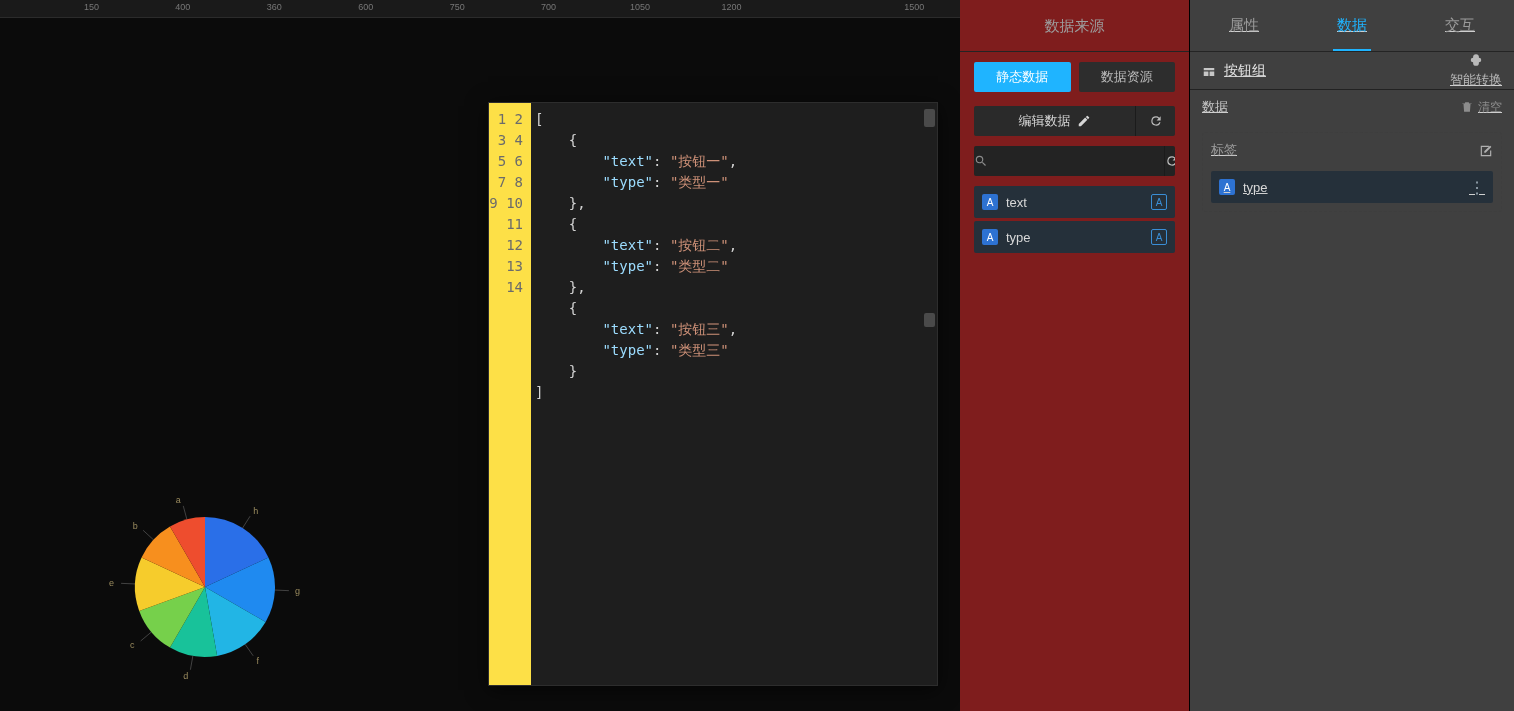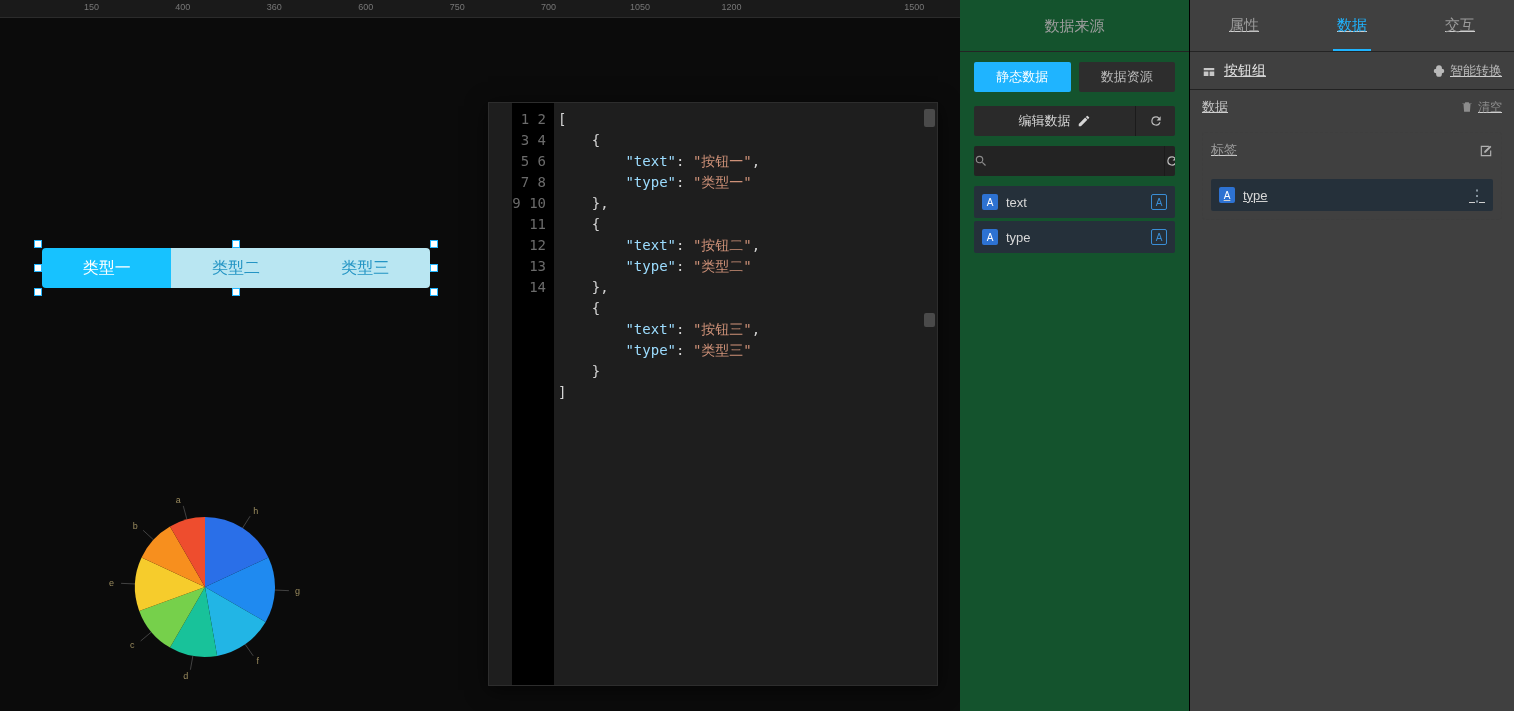--- a/index.html
+++ b/index.html
@@ -29,28 +29,28 @@
   .btn-inactive { background:#b9e6f2; color:#2394c4; }
   
   .pie-wrap { position:absolute; left:120px; top:484px; width:170px; height:170px; }
   .pie-label { position:absolute; font-size:9px; color:#9a8b5e; }
   
   .editor {
     position: absolute; left: 488px; top: 102px; width: 450px; height: 584px;
     background: #1e1e1e; border: 1px solid #2d2d2d; box-shadow: 0 4px 20px rgba(0,0,0,.6);
     display:flex;
   }
-  .gutter { width:42px; background:#000000; color:#6b6b6b; font-family:Consolas,monospace; font-size:14px; text-align:right; padding:6px 8px 0 0; line-height:21px; user-select:none;margin-left:23px; }
+  .gutter { width:42px; background:#fde047; color:#6b6b6b; font-family:Consolas,monospace; font-size:14px; text-align:right; padding:6px 8px 0 0; line-height:21px; user-select:none; }
   .code { flex:1; padding:6px 0 0 4px; font-family:Consolas,monospace; font-size:14px; line-height:21px; color:#d4d4d4; white-space:pre; overflow:hidden; }
   .tok-punct { color:#d4d4d4; }
   .tok-key   { color:#9cdcfe; }
   .tok-str   { color:#ce9178; }
   .editor .thumb { position:absolute; right:2px; width:11px; background:#4a4a4a; border-radius:2px; }
   
-  .ds-panel { position:absolute; left:960px; top:0; width:230px; height:711px; background:#14532d; border-right:1px solid #000; }
+  .ds-panel { position:absolute; left:960px; top:0; width:230px; height:711px; background:#7f1d1d; border-right:1px solid #000; }
   .ds-title { height:52px; line-height:52px; text-align:center; font-size:15px; color:#9d9d9d; border-bottom:1px solid #242424;}
   .ds-tabs { display:flex; gap:8px; padding:10px 14px; }
   .ds-tab { flex:1; height:30px; display:flex; align-items:center; justify-content:center; font-size:13px; border-radius:2px; cursor:pointer; }
   .ds-tab.active { background:#1fb4ff; color:#fff; }
   .ds-tab.inactive { background:#2d2d2d; color:#bcbcbc; }
   .ds-editrow { display:flex; margin:4px 14px 10px; height:30px; background:#2a2a2a; border-radius:2px; overflow:hidden; }
   .ds-editrow .lbl { flex:1; display:flex; align-items:center; justify-content:center; gap:6px; color:#d6d6d6; font-size:13px; cursor:pointer; }
   .ds-editrow .refresh { width:40px; display:flex; align-items:center; justify-content:center; border-left:1px solid #1b1b1b; cursor:pointer; color:#bdbdbd; }
   .ds-search { display:flex; margin:2px 14px 10px; height:30px; background:#232323; border-radius:2px; overflow:hidden; }
   .ds-search .mag { width:34px; display:flex; align-items:center; justify-content:center; color:#8a8a8a; }
@@ -63,27 +63,27 @@
   .ds-field .badge { width:16px; height:16px; border:1px solid #3a8ed6; color:#3a8ed6; font-size:10px; display:flex; align-items:center; justify-content:center; border-radius:2px; }
   
   .inspector { position:absolute; left:1190px; top:0; width:324px; height:711px; background:#404040;text-decoration:underline; }
   .insp-tabs { display:flex; height:52px; border-bottom:1px solid #242424; }
   .insp-tab { flex:1; display:flex; align-items:center; justify-content:center; color:#9a9a9a; font-size:15px; cursor:pointer; position:relative; }
   .insp-tab.active { color:#1fb4ff; }
   .insp-tab.active::after { content:""; position:absolute; left:32%; right:32%; bottom:0; height:2px; background:#1fb4ff; }
   .insp-header { height:38px; display:flex; align-items:center; padding:0 12px; border-bottom:1px solid #222; }
   .insp-header .comp-icon { width:16px; height:16px; margin-right:6px; color:#c7c7c7; }
   .insp-header .comp-name { flex:1; color:#e2e2e2; font-size:14px; }
-  .insp-header .smart { display:flex; align-items:center; gap:4px; color:#b9b9b9; font-size:13px; cursor:pointer; }
+  .insp-header .smart { display:flex; align-items:center; gap:4px; color:#b9b9b9; font-size:13px; cursor:pointer;flex-direction:column; }
   .insp-section { display:flex; align-items:center; height:34px; padding:0 12px; color:#c9c9c9; font-size:13px; }
   .insp-section .spacer { flex:1; }
   .insp-section .clr { display:flex; align-items:center; gap:4px; color:#8d8d8d; cursor:pointer; font-size:12px; }
   .insp-body { padding: 8px 12px; }
   .drop-zone { border:1px dashed #3e3e3e; border-radius:3px; padding:8px; min-height:76px; }
-  .dz-head { display:flex; align-items:center; color:#9c9c9c; font-size:13px; margin-bottom:20px; }
+  .dz-head { display:flex; align-items:center; color:#9c9c9c; font-size:13px; margin-bottom:12px; }
   .dz-head .spacer{flex:1}
   .dz-head .edit-ic{ cursor:pointer; color:#b0b0b0; }
   .dz-item { display:flex; align-items:center; height:32px; background:#25303a; padding:0 8px; border-radius:2px; color:#d8d8d8; font-size:13px; cursor:pointer; }
   .dz-item .fA { width:16px; height:16px; margin-right:8px; display:flex; align-items:center; justify-content:center; background:#2d72d2; color:#fff; font-size:10px; border-radius:2px; }
   .dz-item .name { flex:1; }
   .dz-item .more { color:#9aa8b3; cursor:pointer; font-size:16px; }
   
   svg.ic{width:14px;height:14px;vertical-align:middle}
 </style>
 </head>
@@ -97,37 +97,20 @@
     <span class="tick" style="left: 457.143px;">750</span>
     <span class="tick" style="left: 548.571px;">700</span>
     <span class="tick" style="left: 640px;">1050</span>
     <span class="tick" style="left: 731.429px;">1200</span>
     <span class="tick" style="left: 822.857px; margin-top: 45px;">1350</span>
     <span class="tick" style="left: 914.286px;">1500</span>
   </div>
 
 <div class="canvas">
 
-  <div class="btn-group-wrap">
-    <div class="btn-group">
-      <div class="btn btn-active">类型一</div>
-      <div class="btn btn-inactive">类型二</div>
-      <div class="btn btn-inactive">类型三</div>
-    </div>
-    <div class="sel-handles">
-      <div class="h tl"></div>
-        <div class="h tm"></div>
-        <div class="h tr"></div>
-      <div class="h ml"></div>
-        <div class="h mr"></div>
-      <div class="h bl"></div>
-        <div class="h bm"></div>
-        <div class="h br"></div>
-    </div>
-  </div>
 
   <div class="pie-wrap">
     <svg id="pie-svg" viewBox="0 0 170 170" width="170" height="170">
         <path d="M 85 85 L 85 15 A 70 70 0 0 1 148.4415450925655 55.416721678151035 Z" fill="#2a6fe8"></path>
         <line x1="122.61097258427768" y1="25.962598793097996" x2="130.1331671011332" y2="14.155118551717607" stroke="#666" stroke-width="0.6"></line>
         <path d="M 85 85 L 148.4415450925655 55.416721678151035 A 70 70 0 0 1 145.62177826491072 120 Z" fill="#1f8af0"></path>
         <line x1="154.93337551073006" y1="88.05335711557352" x2="168.92005061287605" y2="88.66402853868823" stroke="#666" stroke-width="0.6"></line>
         <path d="M 85 85 L 145.62177826491072 120 A 70 70 0 0 1 97.15537243668513 153.93654271085455 Z" fill="#22b5e5"></path>
         <line x1="125.15035054457323" y1="142.34064310022944" x2="133.1804206534879" y2="153.80877172027533" stroke="#666" stroke-width="0.6"></line>
         <path d="M 85 85 L 97.15537243668513 153.93654271085455 A 70 70 0 0 1 50.000000000000014 145.62177826491072 Z" fill="#18c29a"></path>

